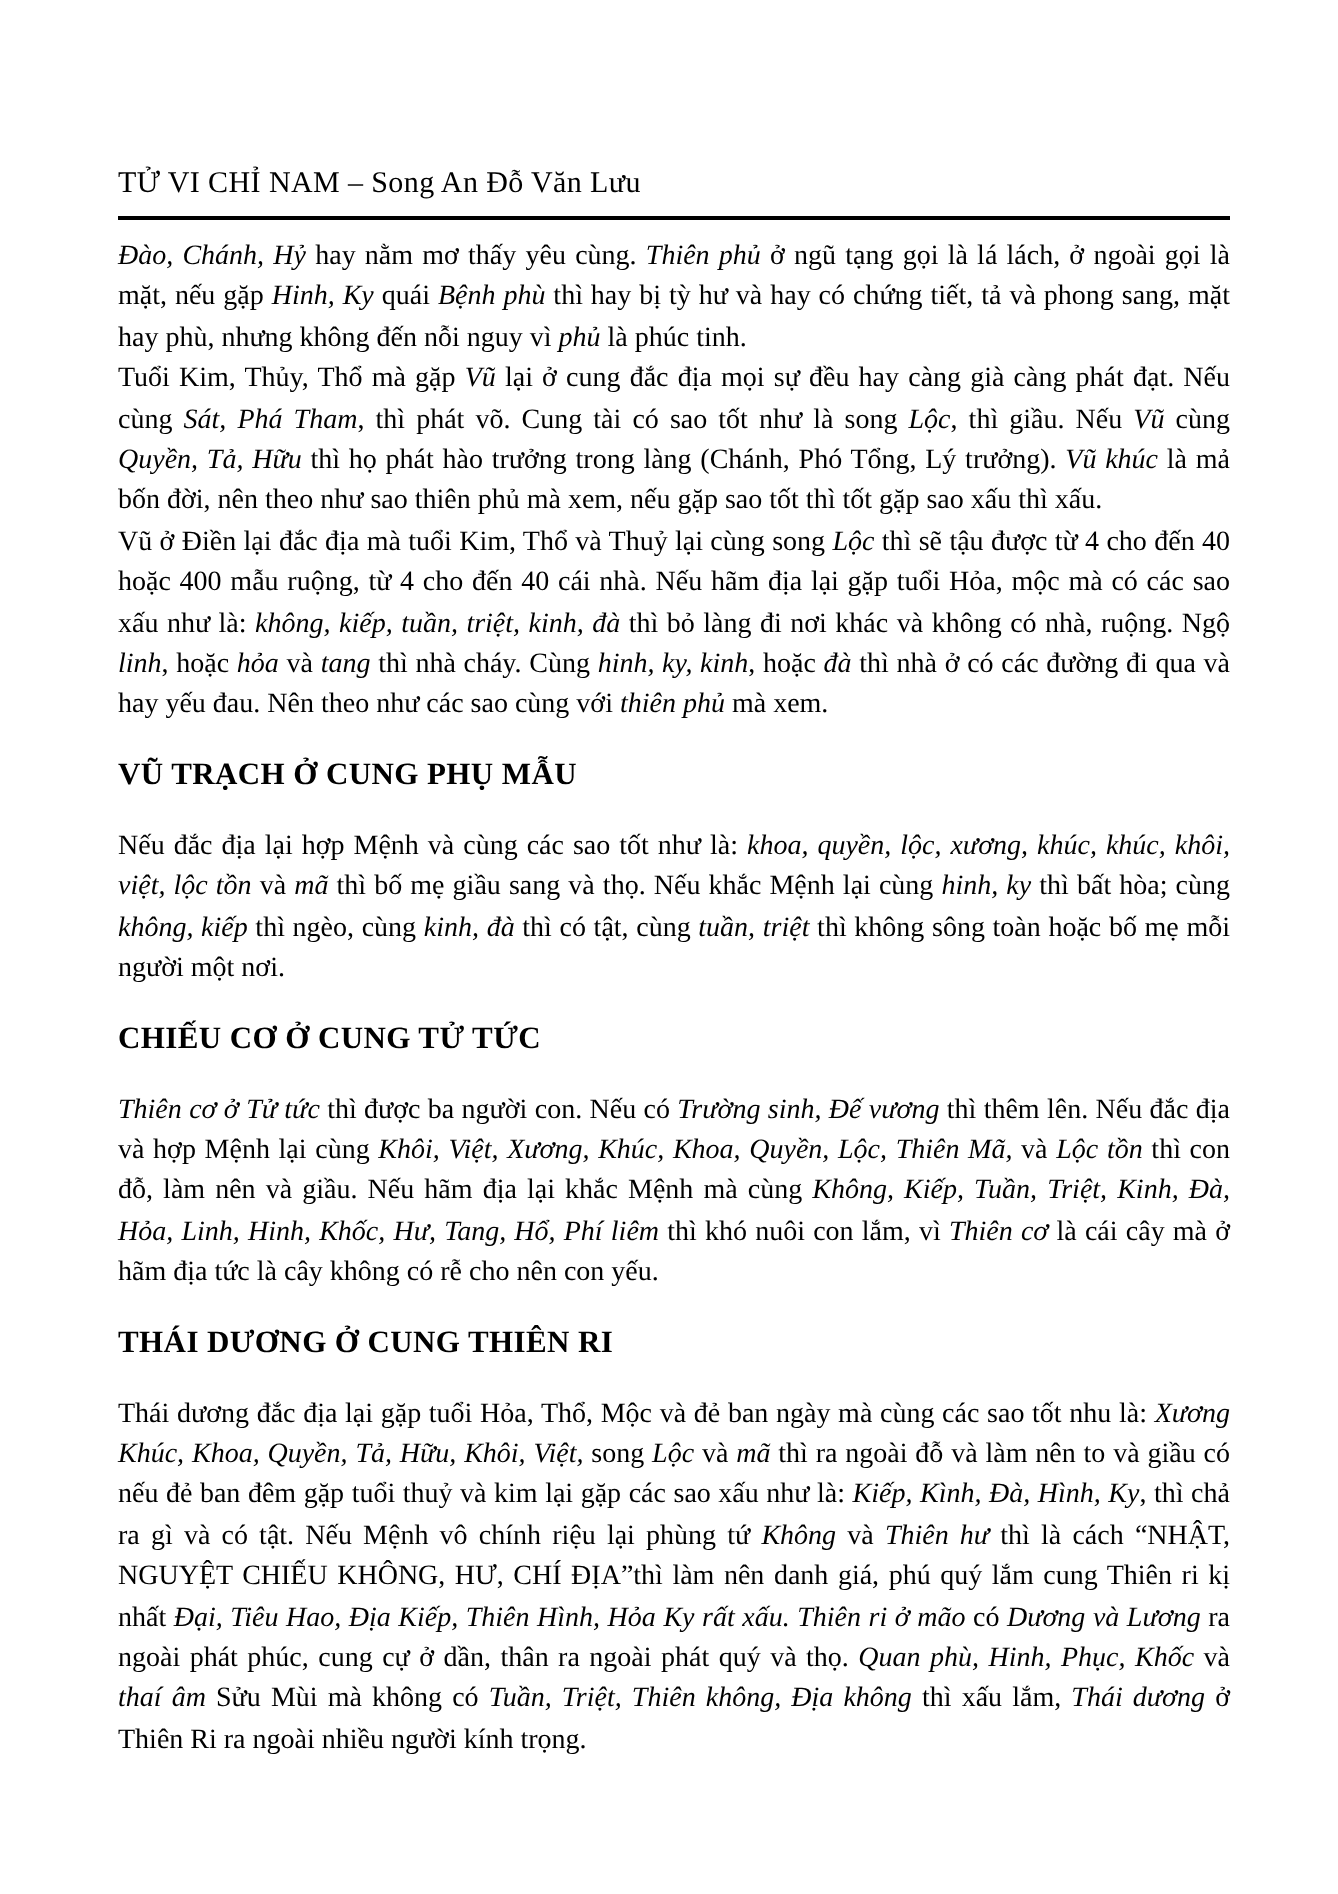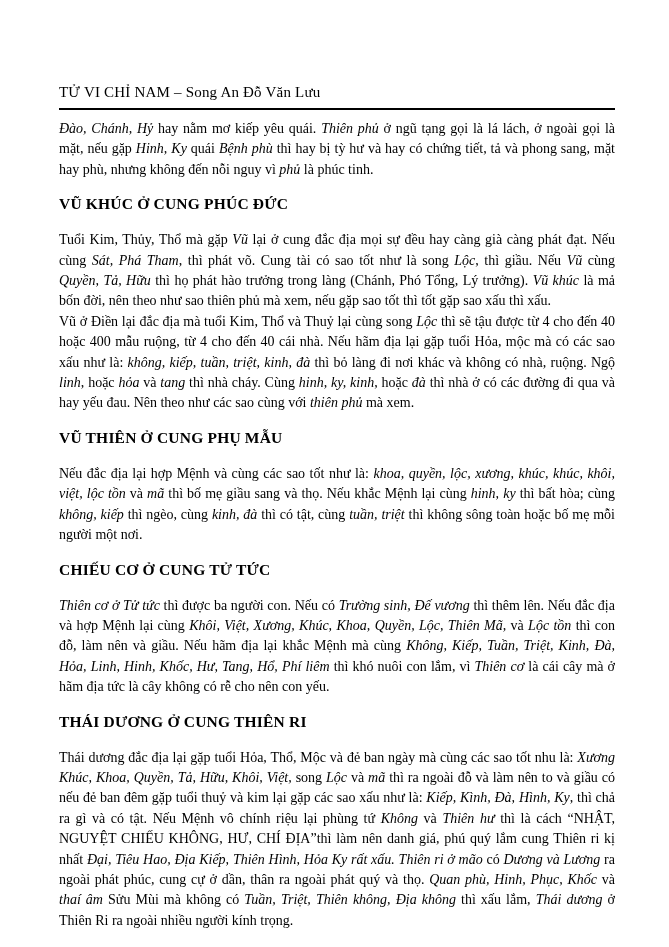--- a/index.html
+++ b/index.html
@@ -69,24 +69,23 @@
 </style>
 </head>
 <body>
 
 <div class="page">
   <div class="header">
     <span class="doc-title">TỬ VI CHỈ NAM – Song An Đỗ Văn Lưu</span>
   </div>
   <hr class="divider">
   <div class="doc-body">
-      <p class="para"><i>Đào, Chánh, Hỷ</i><span> hay nằm mơ kiếp yêu quái. </span><i>Thiên phủ</i><span> ở ngũ tạng gọi là lá lách, ở ngoài gọi là mặt, nếu gặp </span><i>Hinh, Ky</i><span> quái </span><i>Bệnh phù</i><span> thì hay bị tỳ hư và hay có chứng tiết, tả và phong sang, mặt hay phù, nhưng không đến nỗi nguy vì </span><i>phủ</i><span> là phúc tinh.</span></p>
-      <h2 class="section-heading">VŨ KHÚC Ở CUNG PHÚC ĐỨC</h2>
+      <p class="para"><i>Đào, Chánh, Hỷ</i><span> hay nằm mơ thấy yêu cùng. </span><i>Thiên phủ</i><span> ở ngũ tạng gọi là lá lách, ở ngoài gọi là mặt, nếu gặp </span><i>Hinh, Ky</i><span> quái </span><i>Bệnh phù</i><span> thì hay bị tỳ hư và hay có chứng tiết, tả và phong sang, mặt hay phù, nhưng không đến nỗi nguy vì </span><i>phủ</i><span> là phúc tinh.</span></p>
       <p class="para"><span>Tuổi Kim, Thủy, Thổ mà gặp </span><i>Vũ</i><span> lại ở cung đắc địa mọi sự đều hay càng già càng phát đạt. Nếu cùng </span><i>Sát, Phá Tham</i><span>, thì phát võ. Cung tài có sao tốt như là song </span><i>Lộc</i><span>, thì giầu. Nếu </span><i>Vũ</i><span> cùng </span><i>Quyền, Tả, Hữu</i><span> thì họ phát hào trưởng trong làng (Chánh, Phó Tổng, Lý trưởng). </span><i>Vũ khúc</i><span> là mả bốn đời, nên theo như sao thiên phủ mà xem, nếu gặp sao tốt thì tốt gặp sao xấu thì xấu.</span></p>
       <p class="para"><span>Vũ ở Điền lại đắc địa mà tuổi Kim, Thổ và Thuỷ lại cùng song </span><i>Lộc</i><span> thì sẽ tậu được từ 4 cho đến 40 hoặc 400 mẫu ruộng, từ 4 cho đến 40 cái nhà. Nếu hãm địa lại gặp tuổi Hỏa, mộc mà có các sao xấu như là: </span><i>không, kiếp, tuần, triệt, kinh, đà</i><span> thì bỏ làng đi nơi khác và không có nhà, ruộng. Ngộ </span><i>linh</i><span>, hoặc </span><i>hỏa</i><span> và </span><i>tang</i><span> thì nhà cháy. Cùng </span><i>hinh, ky, kinh</i><span>, hoặc </span><i>đà</i><span> thì nhà ở có các đường đi qua và hay yếu đau. Nên theo như các sao cùng với </span><i>thiên phủ</i><span> mà xem.</span></p>
-      <h2 class="section-heading">VŨ THIÊN Ở CUNG PHỤ MẪU</h2>
+      <h2 class="section-heading">VŨ TRẠCH Ở CUNG PHỤ MẪU</h2>
       <p class="para"><span>Nếu đắc địa lại hợp Mệnh và cùng các sao tốt như là: </span><i>khoa, quyền, lộc, xương, khúc, khúc, khôi, việt, lộc tồn</i><span> và </span><i>mã</i><span> thì bố mẹ giầu sang và thọ. Nếu khắc Mệnh lại cùng </span><i>hinh, ky</i><span> thì bất hòa; cùng </span><i>không, kiếp</i><span> thì ngèo, cùng </span><i>kinh, đà</i><span> thì có tật, cùng </span><i>tuần, triệt</i><span> thì không sông toàn hoặc bố mẹ mỗi người một nơi.</span></p>
       <h2 class="section-heading">CHIẾU CƠ Ở CUNG TỬ TỨC</h2>
       <p class="para"><i>Thiên cơ ở Tử tức</i><span> thì được ba người con. Nếu có </span><i>Trường sinh, Đế vương</i><span> thì thêm lên. Nếu đắc địa và hợp Mệnh lại cùng </span><i>Khôi, Việt, Xương, Khúc, Khoa, Quyền, Lộc, Thiên Mã,</i><span> và </span><i>Lộc tồn</i><span> thì con đỗ, làm nên và giầu. Nếu hãm địa lại khắc Mệnh mà cùng </span><i>Không, Kiếp, Tuần, Triệt, Kinh, Đà, Hỏa, Linh, Hinh, Khốc, Hư, Tang, Hổ, Phí liêm</i><span> thì khó nuôi con lắm, vì </span><i>Thiên cơ</i><span> là cái cây mà ở hãm địa tức là cây không có rễ cho nên con yếu.</span></p>
       <h2 class="section-heading">THÁI DƯƠNG Ở CUNG THIÊN RI</h2>
       <p class="para"><span>Thái dương đắc địa lại gặp tuổi Hỏa, Thổ, Mộc và đẻ ban ngày mà cùng các sao tốt nhu là: </span><i>Xương Khúc, Khoa, Quyền, Tả, Hữu, Khôi, Việt,</i><span> song </span><i>Lộc</i><span> và </span><i>mã</i><span> thì ra ngoài đỗ và làm nên to và giầu có nếu đẻ ban đêm gặp tuổi thuỷ và kim lại gặp các sao xấu như là: </span><i>Kiếp, Kình, Đà, Hình, Ky</i><span>, thì chả ra gì và có tật. Nếu Mệnh vô chính riệu lại phùng tứ </span><i>Không</i><span> và </span><i>Thiên hư</i><span> thì là cách “NHẬT, NGUYỆT CHIẾU KHÔNG, HƯ, CHÍ ĐỊA”thì làm nên danh giá, phú quý lắm cung Thiên ri kị nhất </span><i>Đại, Tiêu Hao, Địa Kiếp, Thiên Hình, Hỏa Ky rất xấu. Thiên ri ở mão</i><span> có </span><i>Dương và Lương</i><span> ra ngoài phát phúc, cung cự ở dần, thân ra ngoài phát quý và thọ. </span><i>Quan phù, Hinh, Phục, Khốc</i><span> và </span><i>thaí âm</i><span> Sửu Mùi mà không có </span><i>Tuần, Triệt, Thiên không, Địa không</i><span> thì xấu lắm, </span><i>Thái dương</i><span> ở Thiên Ri ra ngoài nhiều người kính trọng.</span></p>
     </div>
 </div>
 
 </body></html>

